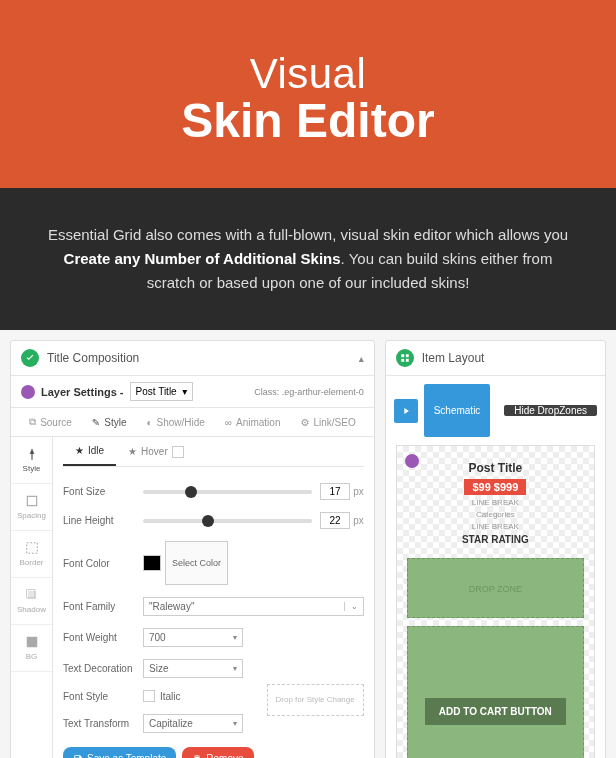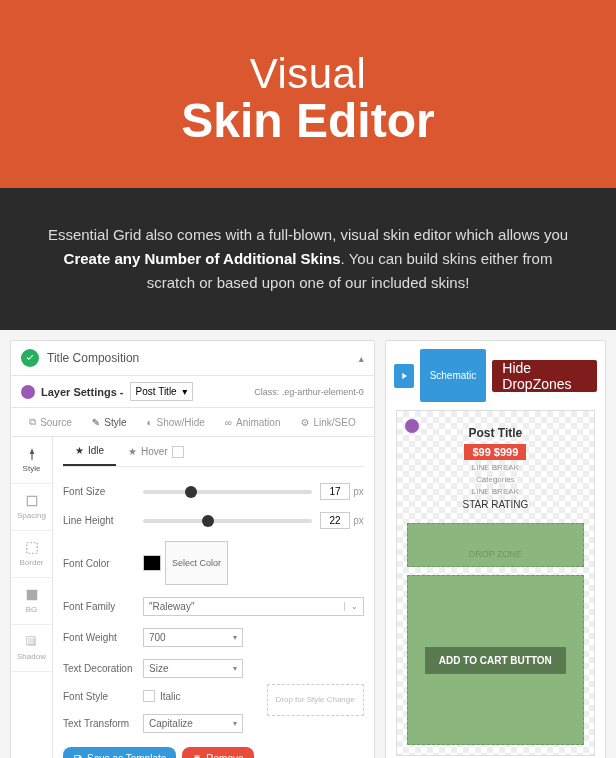--- a/index.html
+++ b/index.html
@@ -50,30 +50,30 @@
 .dropzone-sm{border:1px dashed #ccc;padding:10px 8px;font-size:8px;color:#bbb;text-align:center;line-height:1.3}
 .btn-row{display:flex;gap:6px;margin-top:8px}
 .btn{font-size:10px;padding:6px 10px;border:none;color:#fff;border-radius:8px;display:flex;align-items:center;gap:4px}
 .btn-blue{background:#3498db}
 .btn-red{background:#e74c3c}
 .btn svg{width:10px;height:10px;fill:#fff}
 .il-bar{padding:8px;display:flex;gap:6px;align-items:center}
 .btn-play{background:#3498db;width:24px;height:24px;border-radius:2px;display:flex;align-items:center;justify-content:center}
 .btn-play svg{width:10px;height:10px;fill:#fff}
 .btn-sch{background:#3498db;color:#fff;font-size:10px;padding:21px 10px;border-radius:2px}
-.btn-hide{background:#7f1d1d;color:#fff;font-size:14px;padding:0 10px;border-radius:2px;margin-left:auto}
+.btn-hide{background:#404040;color:#fff;font-size:10px;padding:0 10px;border-radius:2px;margin-left:auto}
 .canvas{margin:0 10px 10px;border:1px solid #ddd;background-image:linear-gradient(45deg,#eee 25%,transparent 25%),linear-gradient(-45deg,#eee 25%,transparent 25%),linear-gradient(45deg,transparent 75%,#eee 75%),linear-gradient(-45deg,transparent 75%,#eee 75%);background-size:12px 12px;background-position:0 0,0 6px,6px -6px,-6px 0;padding:10px;position:relative}
 .close-dot{position:absolute;top:8px;left:8px;width:14px;height:14px;border-radius:50%;background:#9b59b6}
 .item-head{text-align:center;padding:5px 0}
 .post-title{font-size:12px;font-weight:700;color:#333}
 .price{background:#e74c3c;color:#fff;display:inline-block;padding:2px 8px;font-size:11px;font-weight:700;margin-top:4px}
 .meta{font-size:8px;color:#999;margin-top:3px}
-.star{font-size:10px;font-weight:400;color:#333;margin-top:3px}
+.star{font-size:10px;font-weight:700;color:#333;margin-top:3px}
 .dz{background:#8bb77f;border:1px dashed #6a9960;text-align:center;color:#6a9960;font-size:9px;margin-top:8px}
-.dz1{height:44px;line-height:60px}
+.dz1{height:60px;line-height:60px}
 .dz-main{height:170px;display:flex;align-items:center;justify-content:center}
 .cart-btn{background:#5a7a50;color:#fff;padding:8px 14px;font-size:10px;font-weight:700}
 </style>
 </head>
 <body>
 
 <div class="hero">
   <div class="hero-thin">Visual</div>
   <div class="hero-bold">Skin Editor</div>
 </div>
@@ -112,26 +112,26 @@
         <div class="side-item active"><svg viewBox="0 0 24 24">
               <path d="M12 2L8 12h3v10h2V12h3z"></path>
             </svg><span>Style</span></div>
         <div class="side-item"><svg viewBox="0 0 24 24">
               <rect x="4" y="4" width="16" height="16" fill="none" stroke="#aaa" stroke-width="2"></rect>
             </svg><span>Spacing</span></div>
         <div class="side-item"><svg viewBox="0 0 24 24">
               <rect x="3" y="3" width="18" height="18" fill="none" stroke="#aaa" stroke-width="2" stroke-dasharray="3"></rect>
             </svg><span>Border</span></div>
         <div class="side-item"><svg viewBox="0 0 24 24">
-              <rect x="3" y="3" width="18" height="18"></rect>
-            </svg><span>BG</span></div>
-        <div class="side-item"><svg viewBox="0 0 24 24">
               <rect x="5" y="5" width="14" height="14" opacity=".3"></rect>
               <rect x="3" y="3" width="14" height="14" fill="none" stroke="#aaa"></rect>
             </svg><span>Shadow</span></div>
+        <div class="side-item"><svg viewBox="0 0 24 24">
+              <rect x="3" y="3" width="18" height="18"></rect>
+            </svg><span>BG</span></div>
       </div>
       <div class="content">
         <div class="tabs2">
           <div class="tab2 active">★ <span>Idle</span></div>
           <div class="tab2">★ <span>Hover</span> <span class="cb"></span></div>
         </div>
         <div class="form-row">
           <label>Font Size</label>
           <div class="slider">
               <div class="slider-thumb" style="left:25%"></div>
@@ -202,20 +202,31 @@
                 <path d="M6 19a2 2 0 002 2h8a2 2 0 002-2V7H6v12zM19 4h-3.5l-1-1h-5l-1 1H5v2h14V4z"></path>
               </svg>
               <span>Remove</span>
             </button>
         </div>
       </div>
     </div>
   </div>
 
   <div class="panel panel-right">
+    <div class="panel-head">
+      <span class="dot">
+          <svg viewBox="0 0 24 24">
+            <rect x="3" y="3" width="7" height="7"></rect>
+            <rect x="14" y="3" width="7" height="7"></rect>
+            <rect x="3" y="14" width="7" height="7"></rect>
+            <rect x="14" y="14" width="7" height="7"></rect>
+          </svg>
+        </span>
+      <span>Item Layout</span>
+    </div>
     <div class="il-bar">
       <span class="btn-play">
           <svg viewBox="0 0 24 24">
             <path d="M8 5v14l11-7z"></path>
           </svg>
         </span>
       <span class="btn-sch">Schematic</span>
       <span class="btn-hide">Hide DropZones</span>
     </div>
     <div class="canvas">

